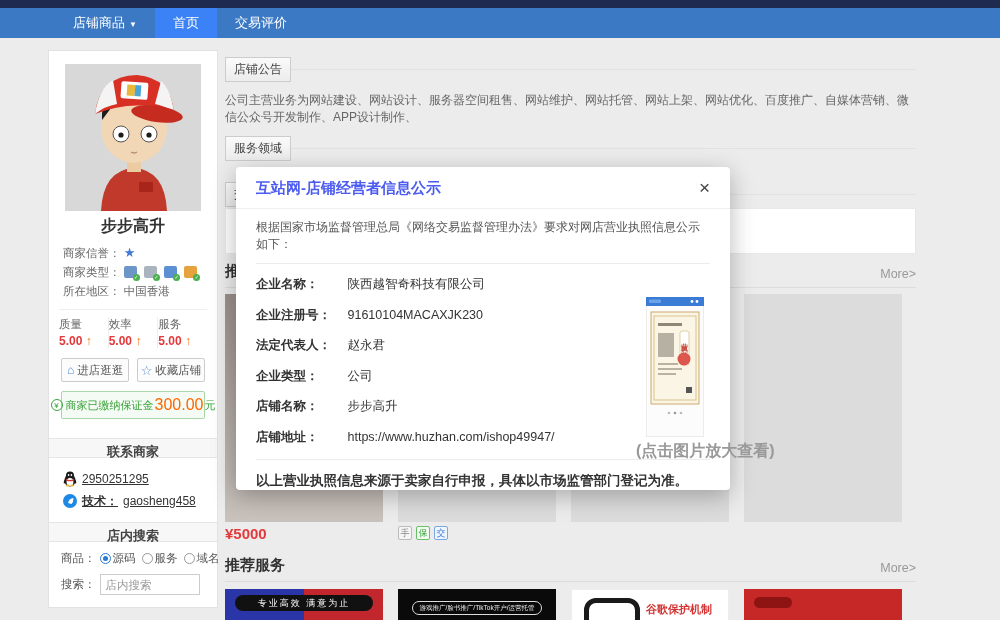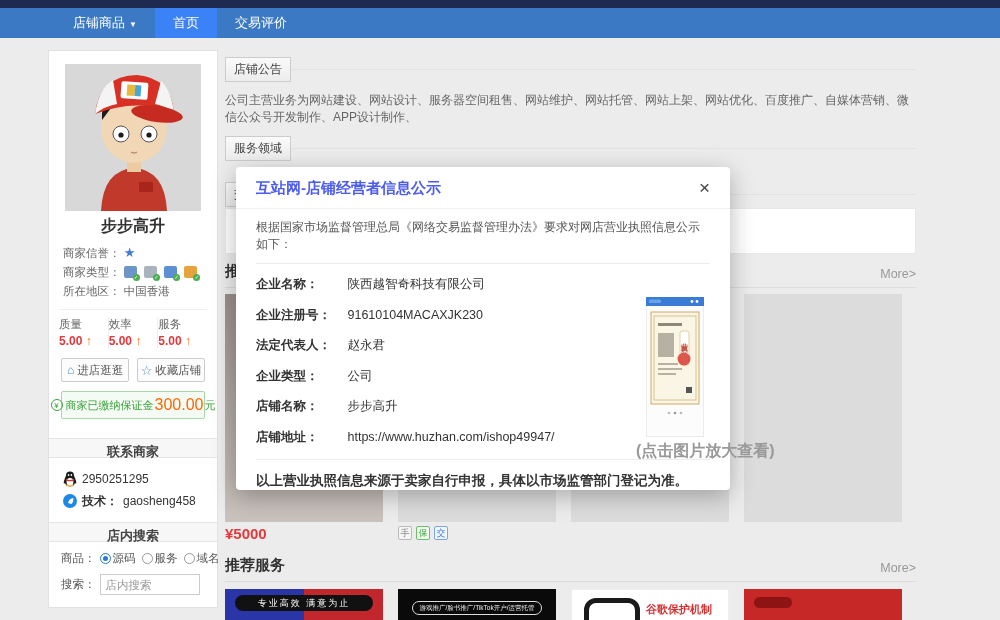--- a/index.html
+++ b/index.html
@@ -33,21 +33,21 @@
   .rating .up { color:#ff6a00; font-weight:normal; }
   .action-btns { display:flex; gap:8px; margin:10px 12px 0; }
   .abtn { flex:1; height:24px; background:#fcfcfc; border:1px solid #ccc; border-radius:2px; font-size:11.5px; color:#555; display:flex; align-items:center; justify-content:center; gap:3px; cursor:pointer; white-space:nowrap; }
   .shop-ic { color:#4a90d9; font-size:12px; }
   .fav-star { color:#5a8fd0; font-size:13px; }
   .deposit { margin:9px 12px 0; border:1px solid #a8d8a8; background:#f4fbf4; border-radius:2px; padding:4px 5px; font-size:11px; color:#3aa23a; display:flex; align-items:center; justify-content:center; white-space:nowrap; }
   .dep-ic { display:inline-block; width:12px; height:12px; border:1px solid #3aa23a; border-radius:50%; font-size:8px; line-height:11px; text-align:center; margin-right:3px; flex:none; }
   .dep-amt { color:#ff6600; font-size:16px; margin:0 1px; }
   .side-header { margin-top:19px; background:#f7f7f7; border-top:1px solid #e5e5e5; border-bottom:1px solid #e5e5e5; height:20px; line-height:25px; text-align:center; font-size:13px; font-weight:bold; color:#444; }
   .contact-rows { padding:10px 14px 6px; font-size:12px; color:#333; }
-  .contact-row { display:flex; align-items:center; gap:5px; line-height:22px; }
+  .contact-row { display:flex; align-items:center; gap:5px; line-height:22px;text-decoration:underline; }
   .form-rows { padding:9px 12px 0; font-size:11.5px; color:#555; }
   .form-row { display:flex; align-items:center; margin-bottom:8px; white-space:nowrap; }
   .form-row .flab { margin-right:4px; }
   .radio { display:inline-block; width:11px; height:11px; border:1px solid #999; border-radius:50%; margin-right:2px; vertical-align:-2px; position:relative; }
   .radio.sel { border-color:#2a7ad2; }
   .radio.sel::after { content:""; position:absolute; left:2px; top:2px; width:5px; height:5px; background:#2a7ad2; border-radius:50%; }
   .ropt { margin-right:6px; }
   .tinput { height:21px; border:1px solid #ccc; background:#fff; font-size:11.5px; color:#333; padding:0 5px; width:100px; }
   .tinput::placeholder { color:#999; }
 

